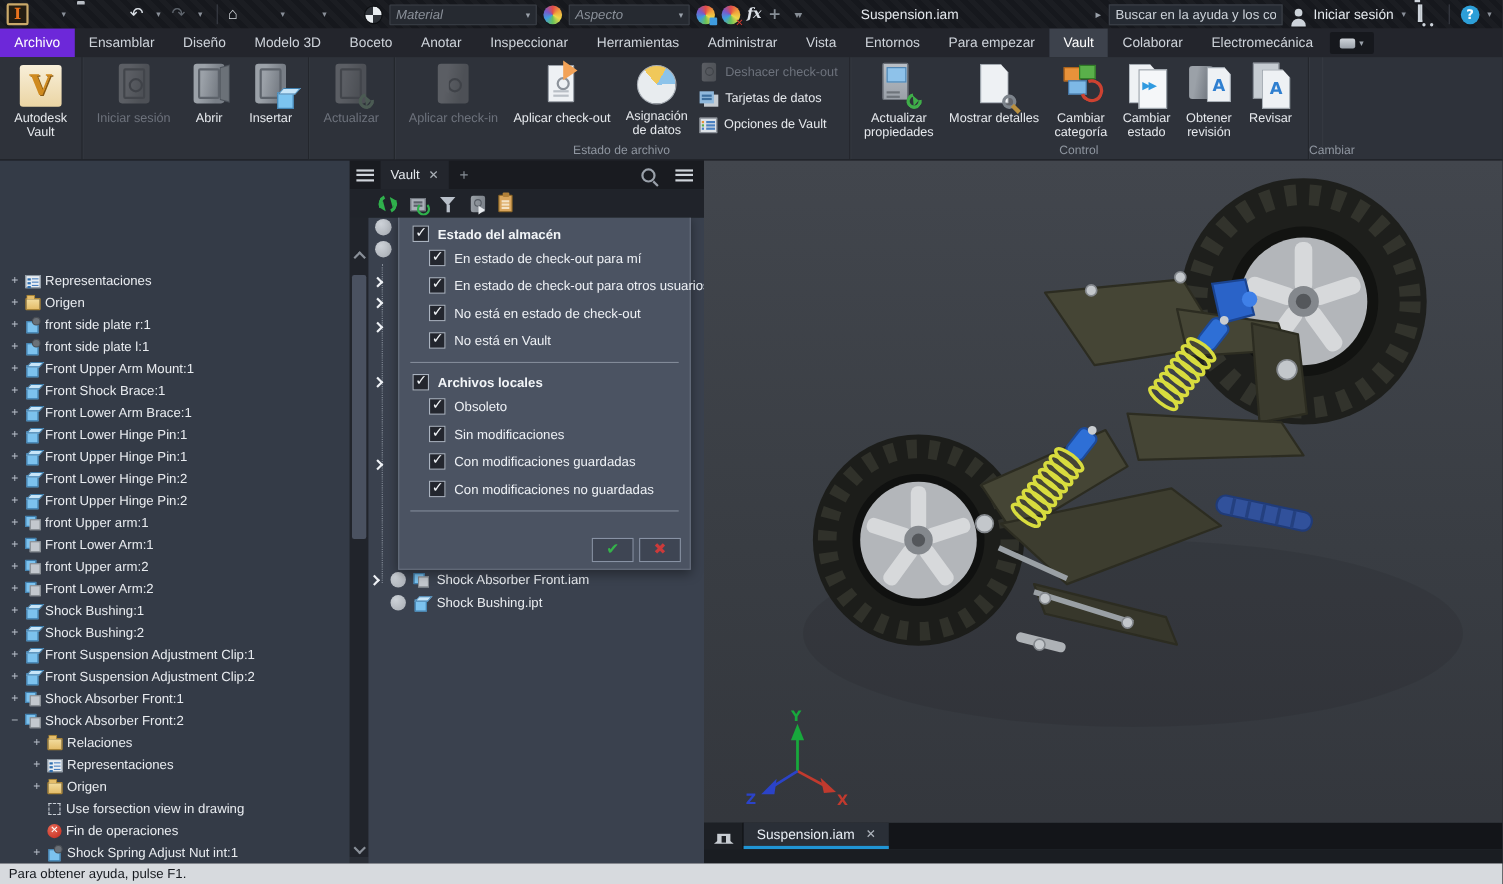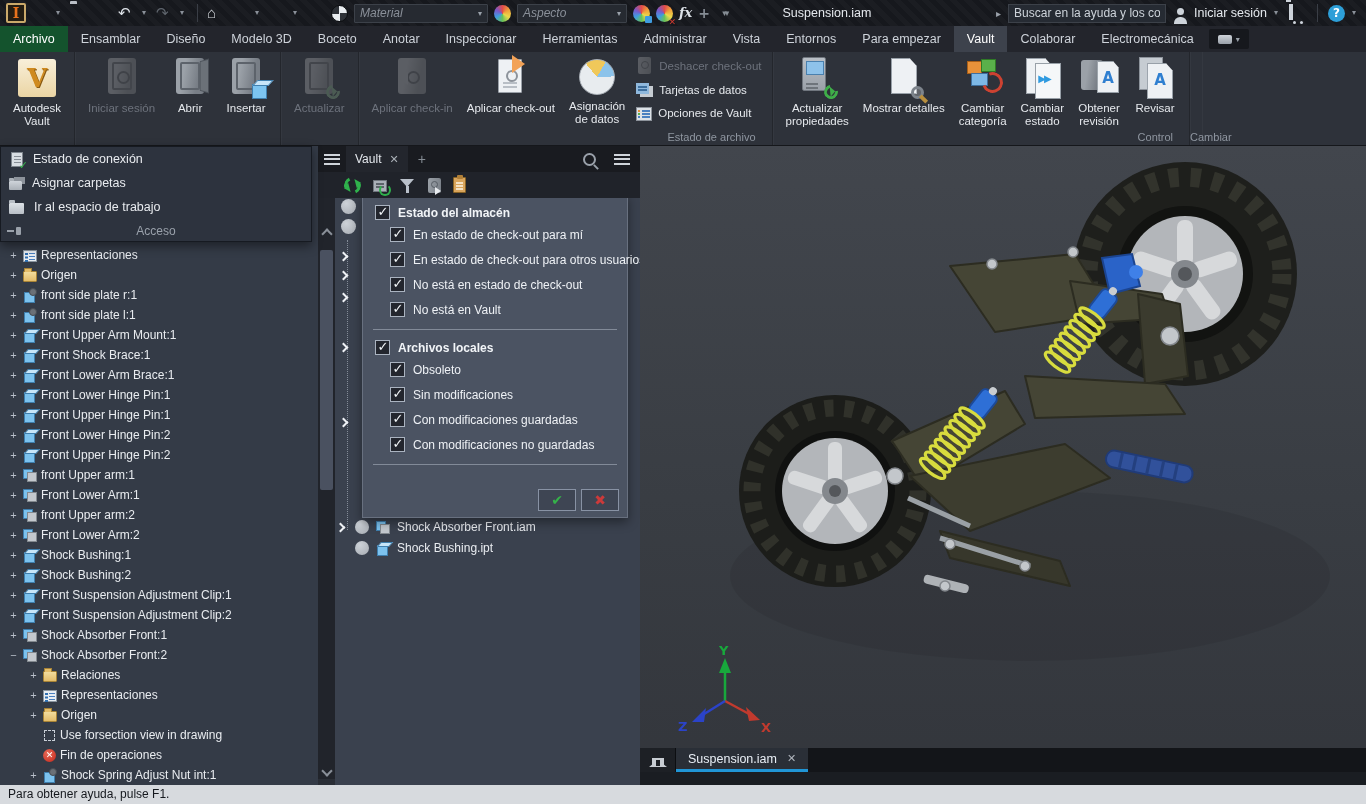--- a/index.html
+++ b/index.html
@@ -52,29 +52,29 @@
   .qperson::after{content:"";position:absolute;left:1px;bottom:-2px;width:13px;height:7px;border-radius:6px 6px 0 0;background:#cdd3da}
   .tb-signin{color:#e4e8ed;font-size:12.5px;white-space:nowrap}
   .qcart{width:17px;height:11px;border:2px solid #cdd3da;border-top:none;margin-top:2px;transform:perspective(20px) rotateX(18deg);position:relative}
   .qcart::before{content:"";position:absolute;left:-5px;top:-4px;width:5px;height:2px;background:#cdd3da}
   .qcart::after{content:"";position:absolute;left:2px;bottom:-6px;width:3px;height:3px;border-radius:50%;background:#cdd3da;box-shadow:7px 0 0 #cdd3da}
   .qhelp{width:17px;height:17px;border-radius:50%;background:#2d9fd8;color:#fff;font:bold 12px/17px "DejaVu Sans",sans-serif;text-align:center}
   
   .tabsrow{position:absolute;left:0;top:26px;width:1366px;height:26px;background:#23252c;display:flex;align-items:stretch}
   .tabslist{display:flex}
   .rtab{padding:0 13px;line-height:26px;color:#ced3da;font-size:12.5px;white-space:nowrap;cursor:default}
-  .rtab.m-file{background:#14532d;color:#fff}
+  .rtab.m-file{background:#6d28d9;color:#fff}
   .rtab.m-active{background:#3d424c;color:#fff}
   .tab-overflow{width:40px;margin-left:2px;display:flex;align-items:center;justify-content:center;gap:4px;background:#16181d;border-radius:2px;margin-top:3px;margin-bottom:3px}
   .tab-overflow .pic{width:14px;height:9px;border-radius:2px;background:linear-gradient(#cfd4da,#9aa1aa)}
   .tab-overflow .dd{color:#9aa1aa;font-size:8px}
   
   .ribbon{position:absolute;left:0;top:52px;width:1366px;height:94px;background:#2e323a;border-bottom:1px solid #15171b;display:flex}
   .rgroup{position:relative;border-right:1px solid #23262c;box-shadow:1px 0 0 rgba(255,255,255,.03);padding:2px 6px 14px 6px}
-  .rgroup .glabel{position:absolute;left:0;right:16px;bottom:1px;text-align:right;color:#8f96a0;font-size:11px;height:13px}
+  .rgroup .glabel{position:absolute;left:0;right:0;bottom:1px;text-align:center;color:#8f96a0;font-size:11px;height:13px}
   .rbtns{display:flex;align-items:flex-start;height:100%}
   .rbtn{display:flex;flex-direction:column;align-items:center;padding:1px 7px;cursor:default}
   .rbtn .blabel{font-size:11.5px;line-height:13px;color:#e6e9ed;text-align:center;white-space:pre-line;margin-top:1px}
   .rbtn.m-disabled .blabel{color:#6d727c}
   .rbtn.m-disabled .bicon{opacity:.4;filter:grayscale(.7)}
   .bicon{width:42px;height:46px;position:relative;flex:none}
   .bicon .g1,.bicon .g2{position:absolute}
   
   .m-vaultlogo{background:linear-gradient(#f8efd9,#ebd5a4);border-radius:3px;width:38px!important;height:38px!important;margin:4px 2px}
   .m-vaultlogo::before{content:"V";position:absolute;left:0;right:0;top:4px;text-align:center;
@@ -611,41 +611,20 @@
           <span class="tlab">Fin de operaciones</span>
         </div>
         <div class="trow m-ind1">
           <span class="texp">+</span>
           <span class="tico m-pinpart"></span>
           <span class="tlab">Shock Spring Adjust Nut int:1</span>
         </div>
       </div>
   </div>
 
-  <div class="acceso">
-    <div>
-
-    <div class="arow">
-          <span class="aico m-a-status"></span>
-          <span>Estado de conexión</span>
-        </div>
-        <div class="arow">
-          <span class="aico m-a-folders"></span>
-          <span>Asignar carpetas</span>
-        </div>
-        <div class="arow">
-          <span class="aico m-a-workspace"></span>
-          <span>Ir al espacio de trabajo</span>
-        </div>
-      </div>
-    <div class="afoot">
-      <span class="apin"></span>
-      <span class="alabel">Acceso</span>
-    </div>
-  </div>
 
   <div class="vault-panel">
     <div class="vp-head">
       <span class="vham"></span>
       <div class="vtab">
         <span>Vault</span>
         <span class="x">✕</span>
       </div>
       <span class="vplus">+</span>
       <span class="sp"></span>

